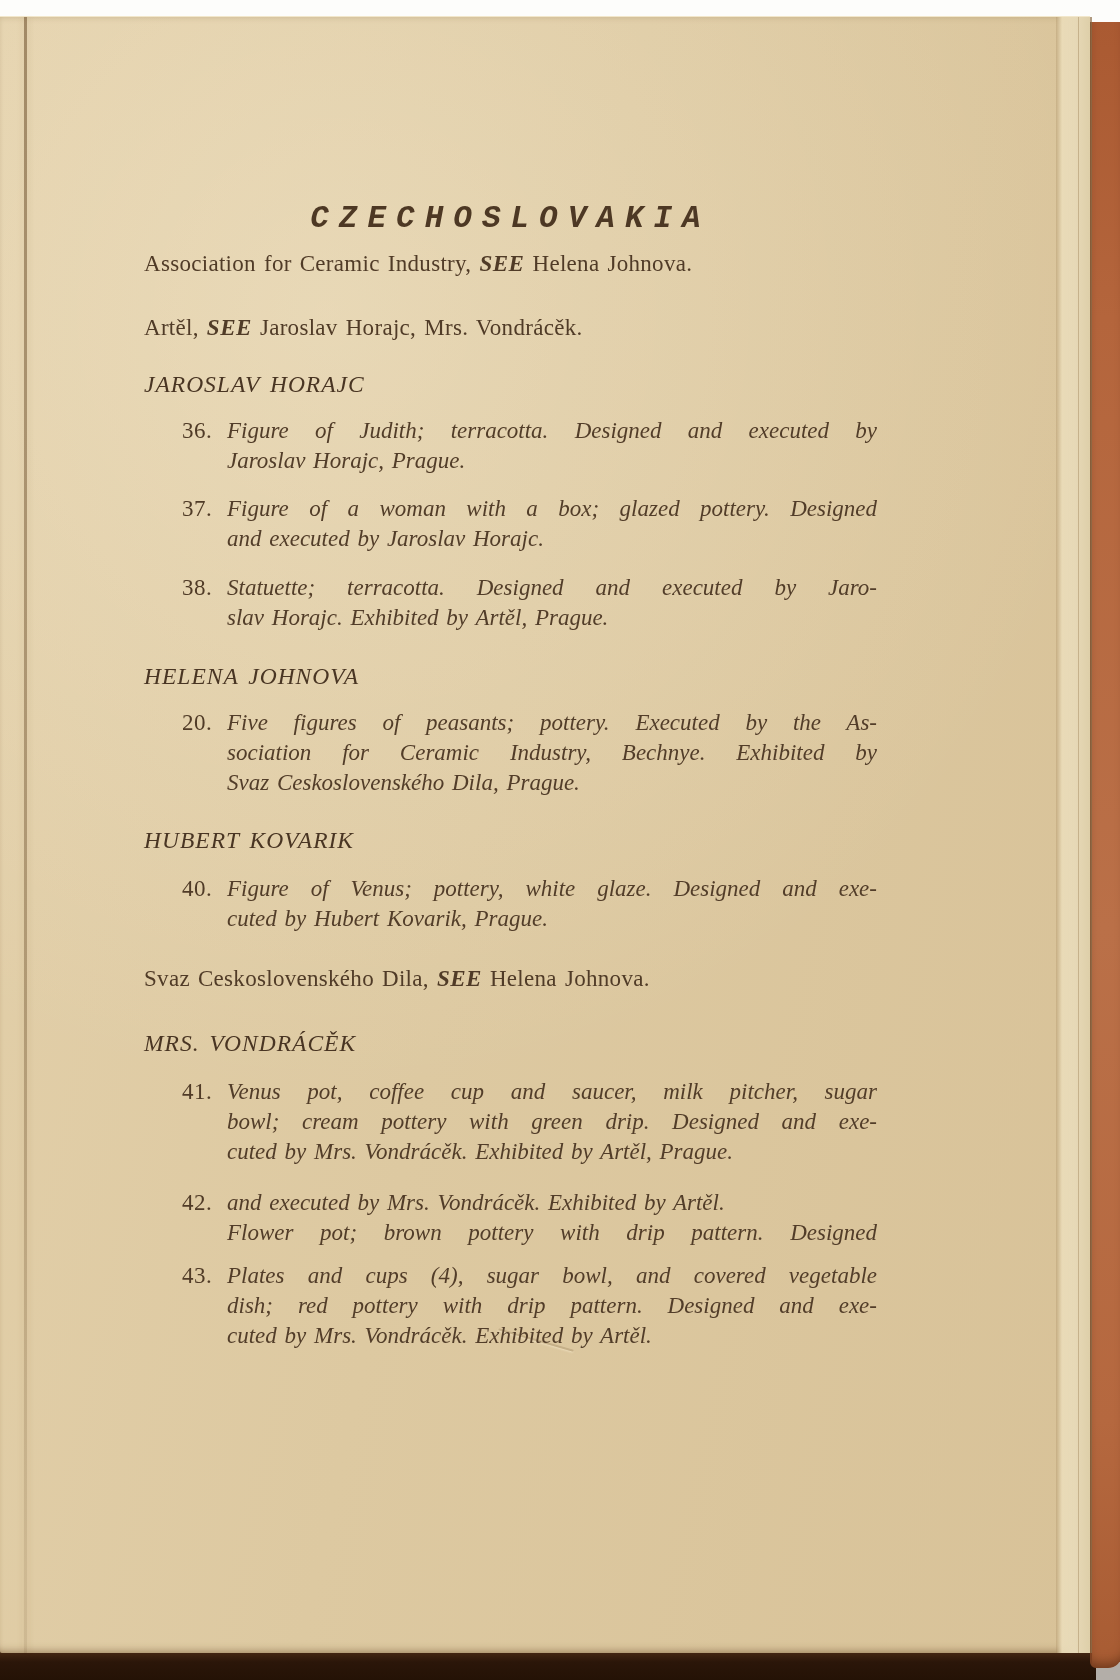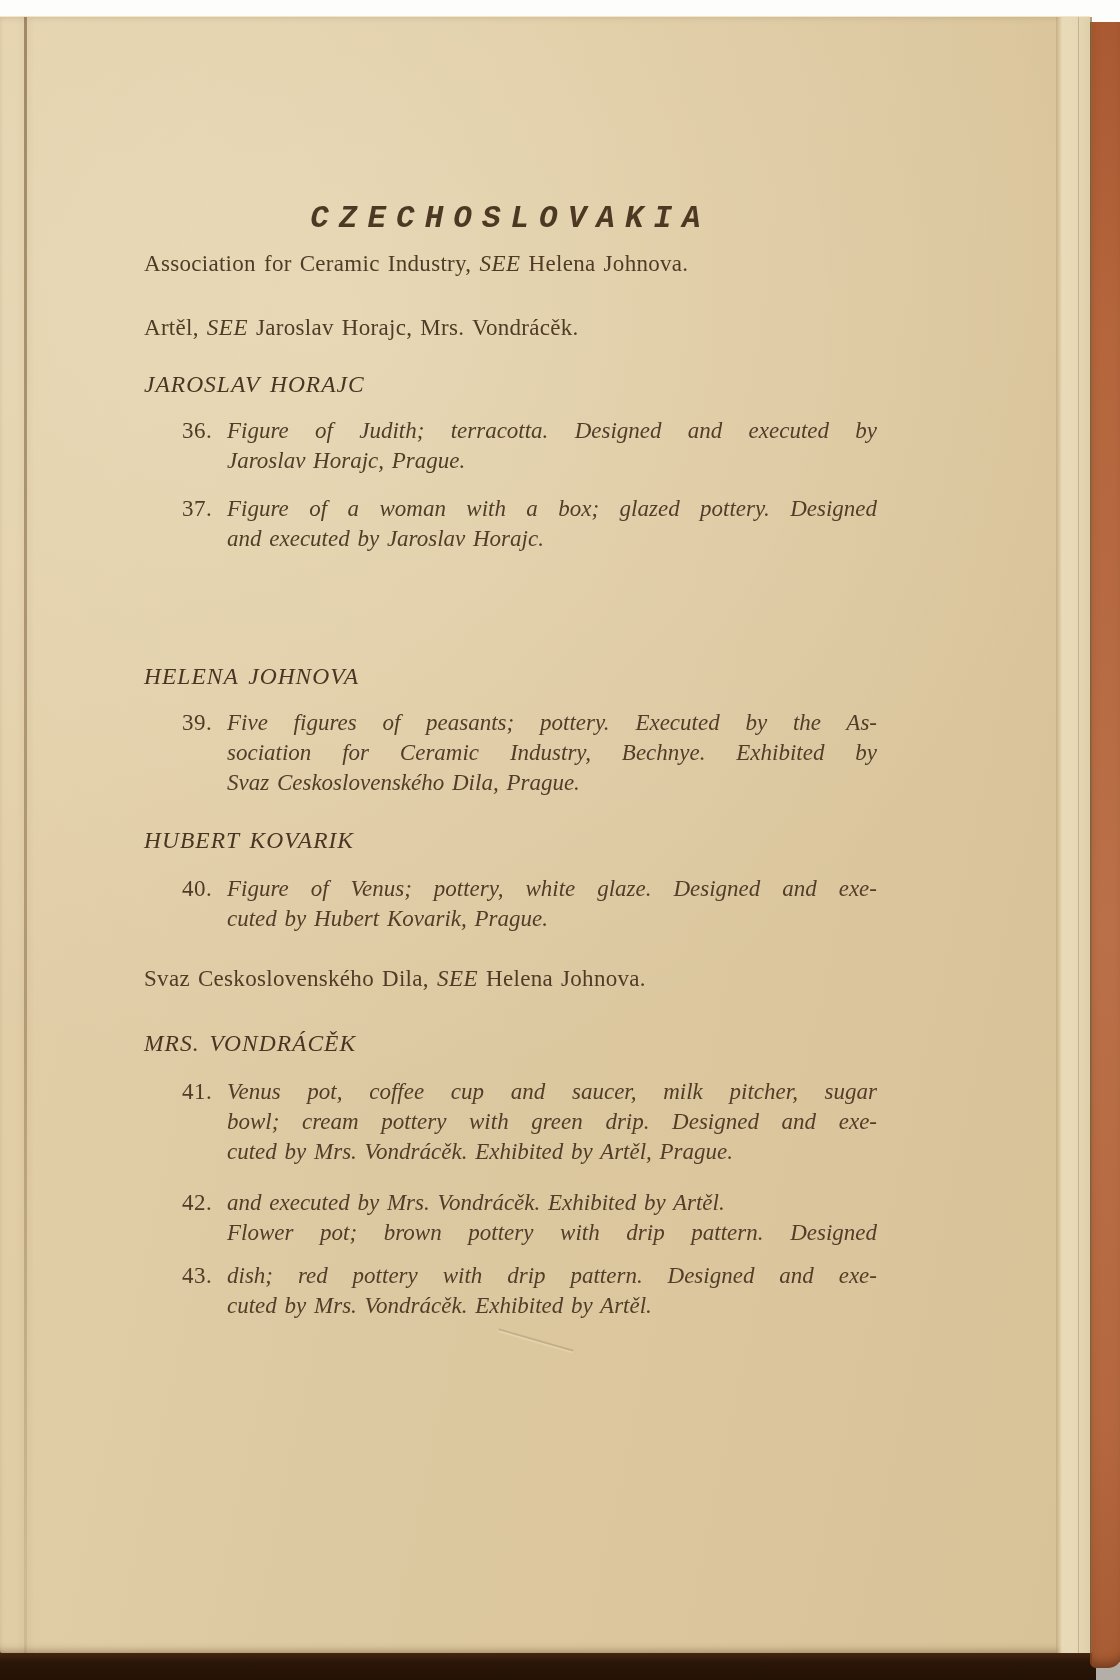--- a/index.html
+++ b/index.html
@@ -71,21 +71,21 @@
     font-size:31px;font-weight:bold;font-style:italic;
     letter-spacing:10px;text-align:center;
     color:#4d3824;
     font-family:Liberation Mono, monospace;
   }
   .xref{
     position:absolute;left:144px;width:760px;margin:0;
     font-size:23px;line-height:30px;letter-spacing:0.3px;word-spacing:2px;
     color:#503b27;
   }
-  .see{font-style:italic;font-weight:normal;letter-spacing:0.5px;text-align:center;}
+  .see{font-style:italic;font-weight:bold;letter-spacing:0.5px;text-align:center;}
   .heading{
     position:absolute;left:144px;width:720px;margin:0;
     font-size:23.5px;font-weight:normal;letter-spacing:1px;word-spacing:3px;
     color:#493523;
     font-style:italic;
   }
   .item{
     position:absolute;left:227px;width:650px;
     font-size:23px;line-height:30px;
     font-style:italic;color:#523d29;
@@ -124,25 +124,30 @@
       <div class="ln just">Figure of Judith; terracotta. Designed and executed by</div>
       <div class="ln">Jaroslav Horajc, Prague.</div>
     </div>
 
     <div class="item" style="top:477px">
       <span class="num">37.</span>
       <div class="ln just">Figure of a woman with a box; glazed pottery. Designed</div>
       <div class="ln">and executed by Jaroslav Horajc.</div>
     </div>
 
+    <div class="item" style="top:556px">
+      <span class="num">38.</span>
+      <div class="ln just">Statuette; terracotta. Designed and executed by Jaro-</div>
+      <div class="ln">slav Horajc. Exhibited by Artěl, Prague.</div>
+    </div>
 
     <h2 class="heading" style="top:646px">HELENA JOHNOVA</h2>
 
     <div class="item" style="top:691px">
-      <span class="num">39.</span>
+      <span class="num">20.</span>
       <div class="ln just">Five figures of peasants; pottery. Executed by the As-</div>
       <div class="ln just">sociation for Ceramic Industry, Bechnye. Exhibited by</div>
       <div class="ln">Svaz Ceskoslovenského Dila, Prague.</div>
     </div>
 
     <h2 class="heading" style="top:810px">HUBERT KOVARIK</h2>
 
     <div class="item" style="top:857px">
       <span class="num">40.</span>
       <div class="ln just">Figure of Venus; pottery, white glaze. Designed and exe-</div>
@@ -161,17 +166,18 @@
     </div>
 
     <div class="item" style="top:1171px">
       <span class="num">42.</span>
       <div class="ln">and executed by Mrs. Vondrácěk. Exhibited by Artěl.</div>
       <div class="ln just">Flower pot; brown pottery with drip pattern. Designed</div>
     </div>
 
     <div class="item" style="top:1244px">
       <span class="num">43.</span>
+      <div class="ln just">Plates and cups (4), sugar bowl, and covered vegetable</div>
       <div class="ln just">dish; red pottery with drip pattern. Designed and exe-</div>
       <div class="ln">cuted by Mrs. Vondrácěk. Exhibited by Artěl.</div>
     </div>
   </div>
 </div>
 
 </body></html>

